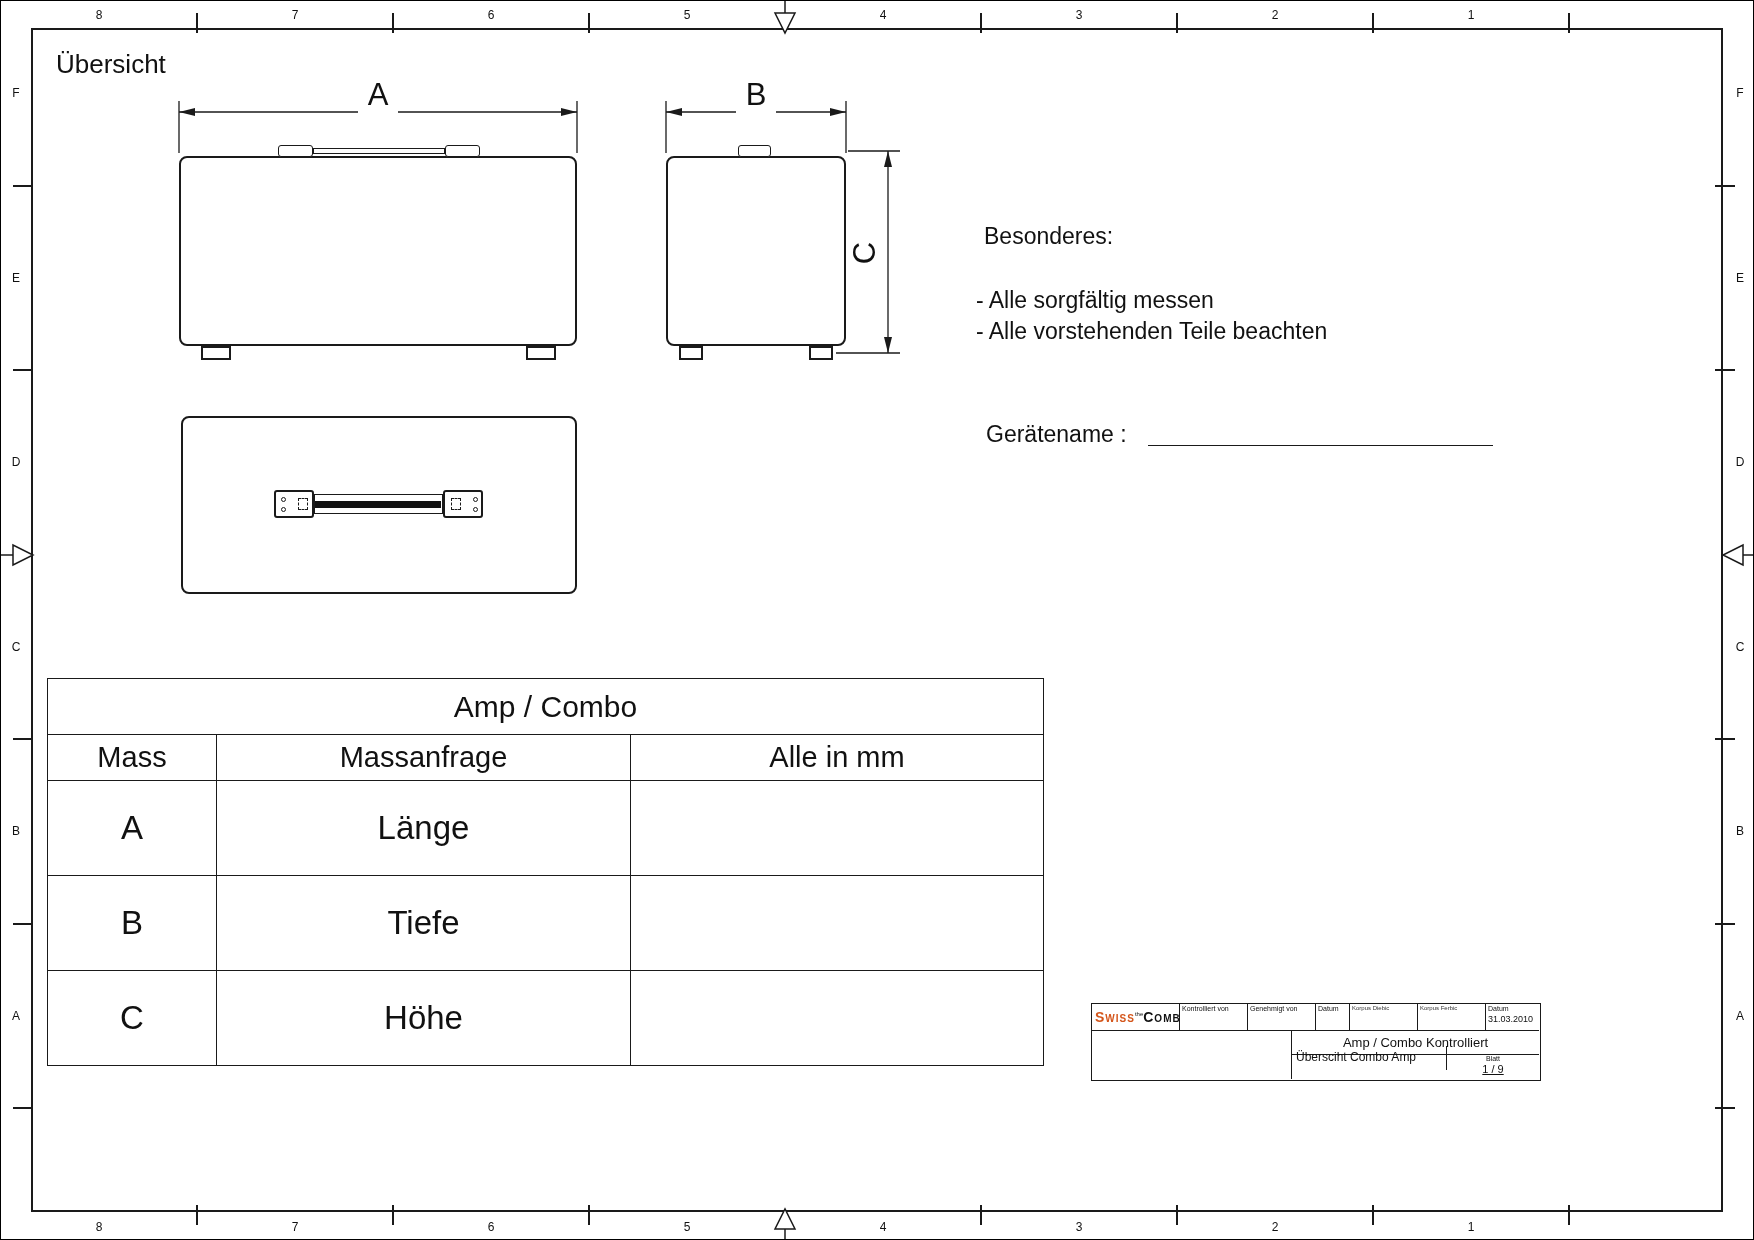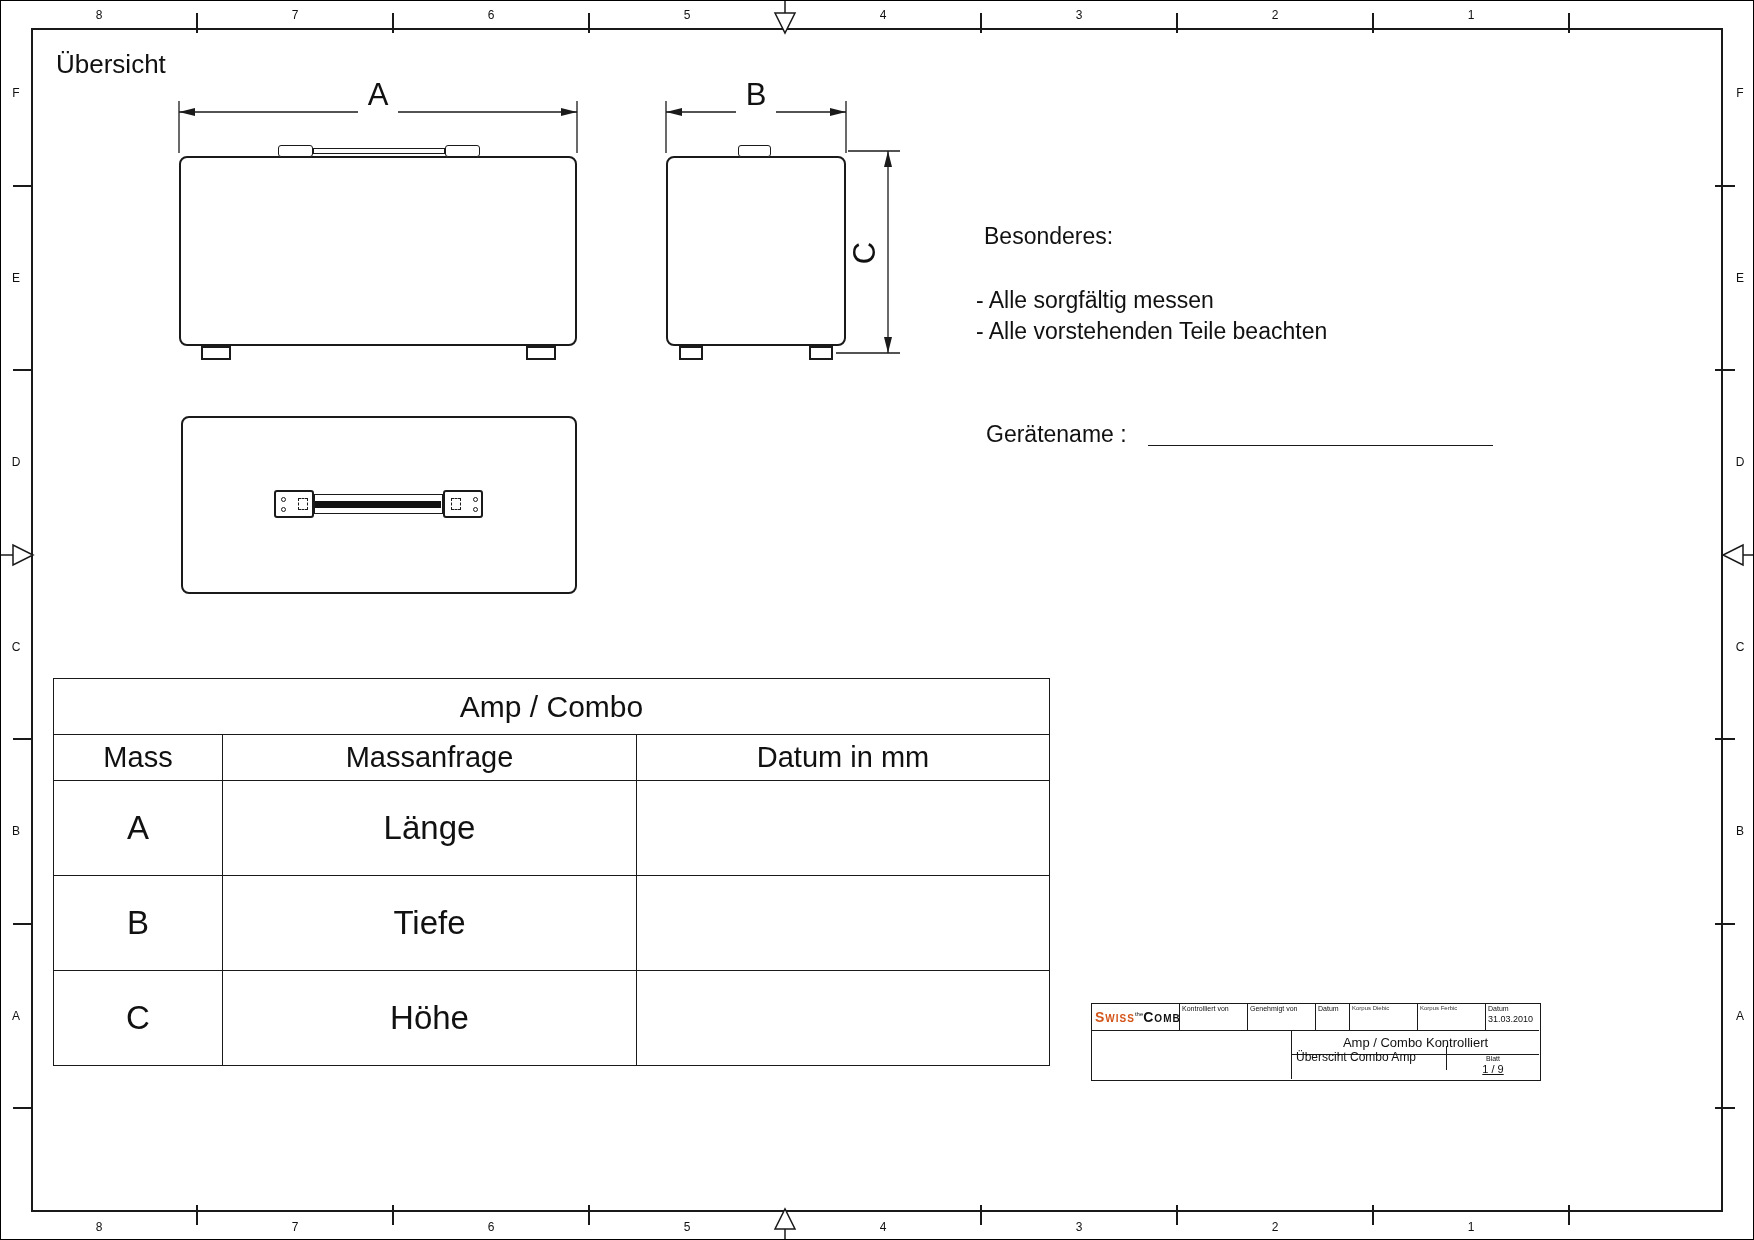--- a/index.html
+++ b/index.html
@@ -171,34 +171,34 @@
     <div class="dot" style="left:28px;top:15px;"></div>
     <div class="abs" style="left:6px;top:6px;width:10px;height:12px;border:1px dashed #1a1a1a;"></div>
   </div>
 
   <div class="abs note" style="left:975px;top:222px;margin-left:8px;">Besonderes:</div>
   <div class="abs note" style="left:975px;top:286px;">- Alle sorgfältig messen</div>
   <div class="abs note" style="left:975px;top:317px;">- Alle vorstehenden Teile beachten</div>
   <div class="abs note" style="left:985px;top:420px;">Gerätename :</div>
   <div class="abs" style="left:1147px;top:444px;width:345px;height:0;border-bottom:1.5px solid #1a1a1a;"></div>
 
-  <table class="spec-table abs" style="left:52px;top:677px;">
+  <table class="spec-table abs" style="left:46px;top:677px;">
     <colgroup>
         <col style="width:169px">
         <col style="width:414px">
         <col style="width:413px">
       </colgroup>
     <tbody>
         <tr style="height:56px;">
       <td colspan="3" style="font-size:30px;">Amp / Combo</td>
     </tr>
     <tr style="height:46px;">
       <td style="font-size:29px;">Mass</td>
       <td style="font-size:29px;">Massanfrage</td>
-      <td style="font-size:29px;">Datum in mm</td>
+      <td style="font-size:29px;">Alle in mm</td>
     </tr>
     <tr style="height:95px;">
       <td style="font-size:33px;">A</td>
       <td style="font-size:33px;">Länge</td>
       <td style="font-size:33px;"></td>
     </tr>
     <tr style="height:95px;">
       <td style="font-size:33px;">B</td>
       <td style="font-size:33px;">Tiefe</td>
       <td style="font-size:33px;"></td>

